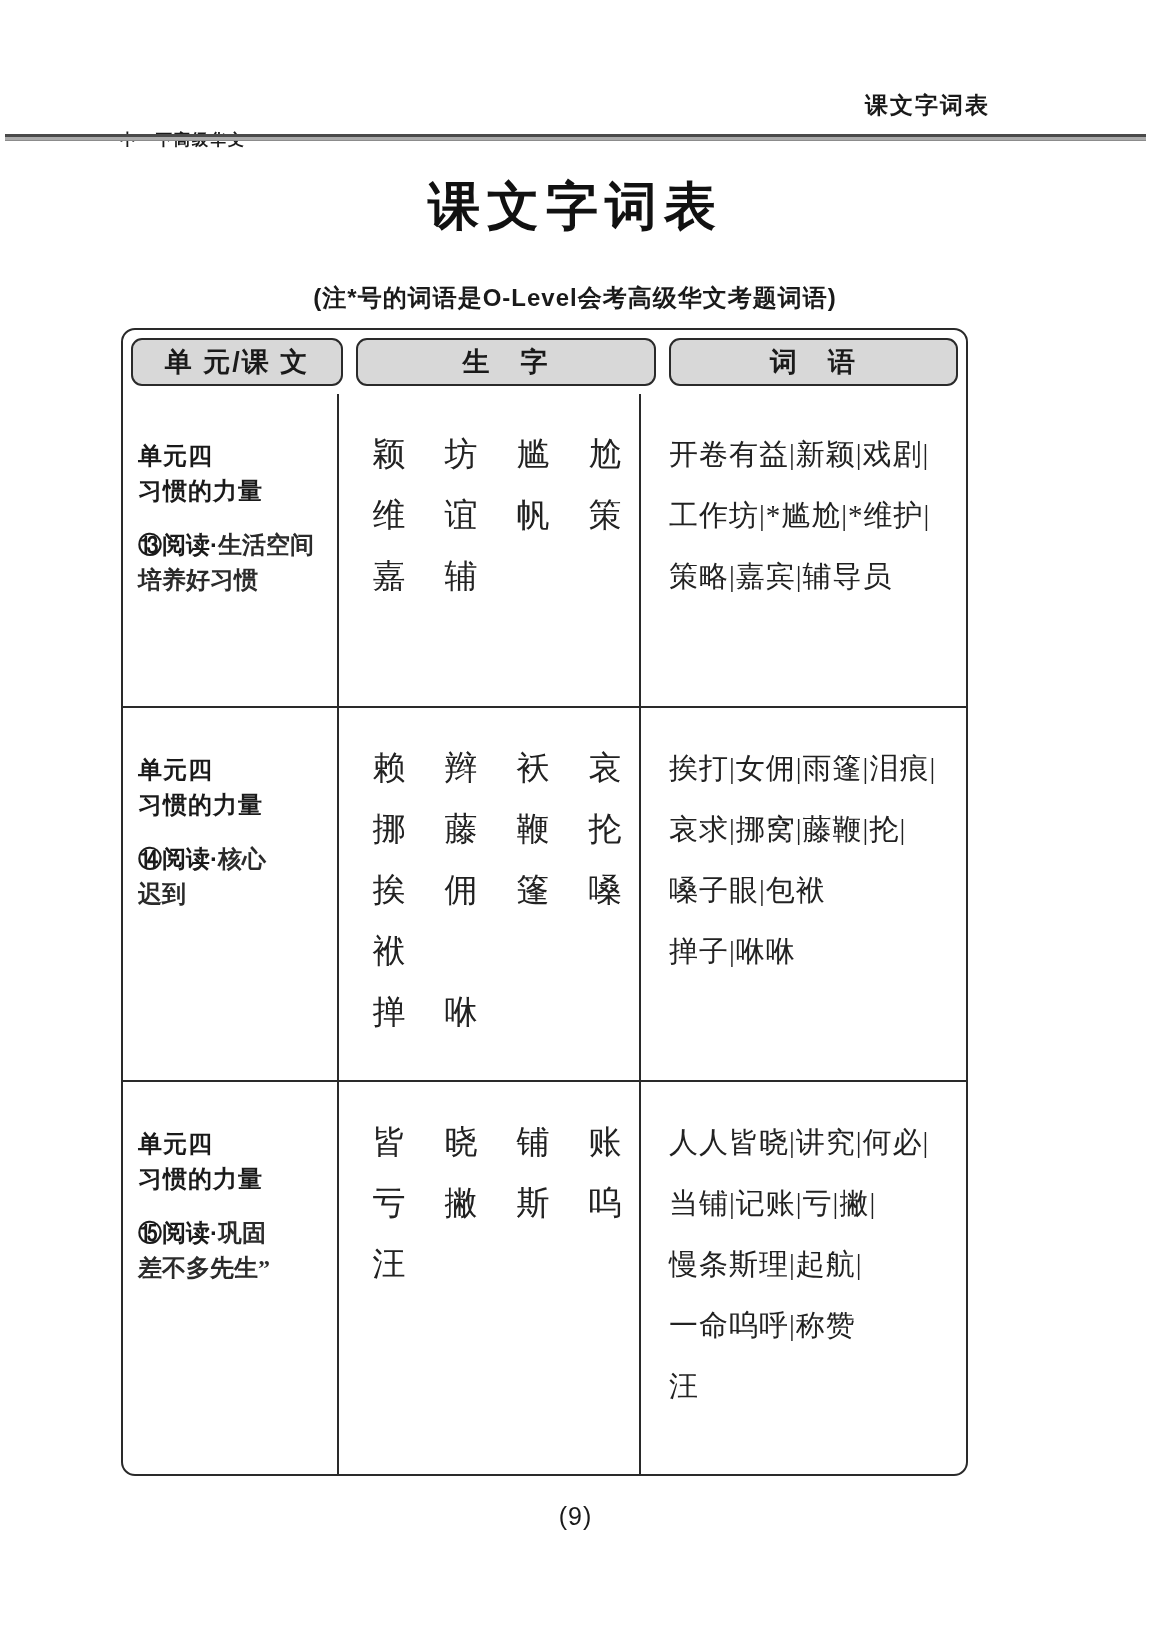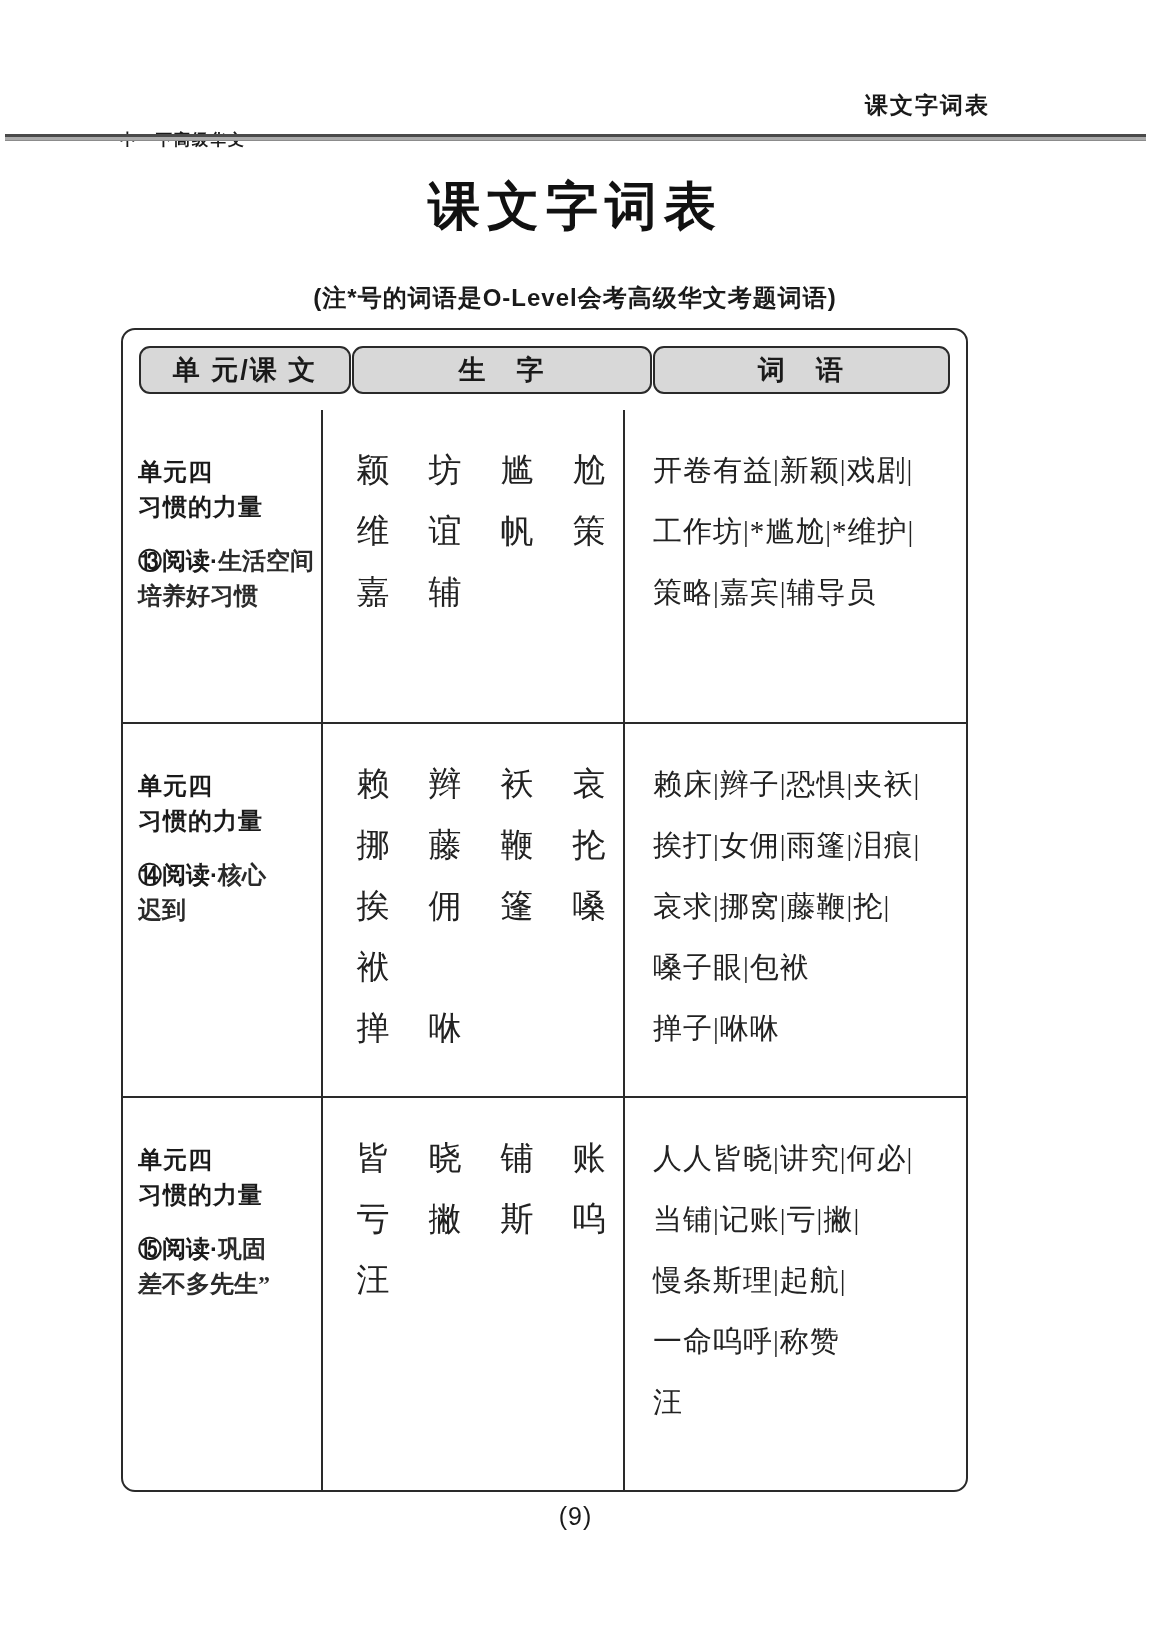--- a/index.html
+++ b/index.html
@@ -40,42 +40,42 @@
     text-align: center;
     font-size: 24px; font-weight: 600; letter-spacing: 1px;
   }
 
   
   .vtable {
     position: absolute; left: 121px; top: 328px; width: 847px;
     border: 2px solid #2a2a2a; border-radius: 14px;
     background: #fff;
   }
-  .thead { display: flex; gap: 1px; padding: 16px; align-items: center; }
+  .thead { display: flex; gap: 13px; padding: 8px; align-items: center; }
   .th {
     border: 2px solid #2a2a2a; border-radius: 11px;
     background: #d8d8d8;
     height: 48px;
     display: flex; align-items: center; justify-content: center;
     font-size: 27px; font-weight: bold; letter-spacing: 2px;
     white-space: pre;
   }
   .th1 { width: 212px; }
   .th2 { width: 300px; }
   .th3 { flex: 1; }
 
   .trow { display: flex; }
   .trow + .trow { border-top: 2px solid #2a2a2a; }
   .row1 { min-height: 312px; }
   .row2 { min-height: 374px; }
   .row3 { min-height: 394px; }
 
   .cell { padding-top: 30px; }
   .unit-cell {
-    width: 200px; border-right: 2px solid #2a2a2a;
+    width: 216px; border-right: 2px solid #2a2a2a;
     padding: 44px 8px 0 15px;
   }
   .chars-cell {
     width: 302px; border-right: 2px solid #2a2a2a;
     padding-left: 14px;
   }
   .words-cell { flex: 1; padding-left: 28px; padding-right: 6px; }
 
   
   .unit-line {
@@ -187,21 +187,20 @@
         </div>
         <div class="char-line">
           <span class="zi">袱</span>
         </div>
         <div class="char-line">
           <span class="zi">掸</span>
           <span class="zi">咻</span>
         </div>
       </div>
     <div class="cell words-cell">
-        <div class="word-line">赖床|辫子|恐惧|夹袄|</div>
         <div class="word-line">挨打|女佣|雨篷|泪痕|</div>
         <div class="word-line">哀求|挪窝|藤鞭|抡|</div>
         <div class="word-line">嗓子眼|包袱</div>
         <div class="word-line">掸子|咻咻</div>
       </div>
   </div>
 
   <div class="trow row3">
     <div class="cell unit-cell">
       <div class="unit-line">单元四</div>

